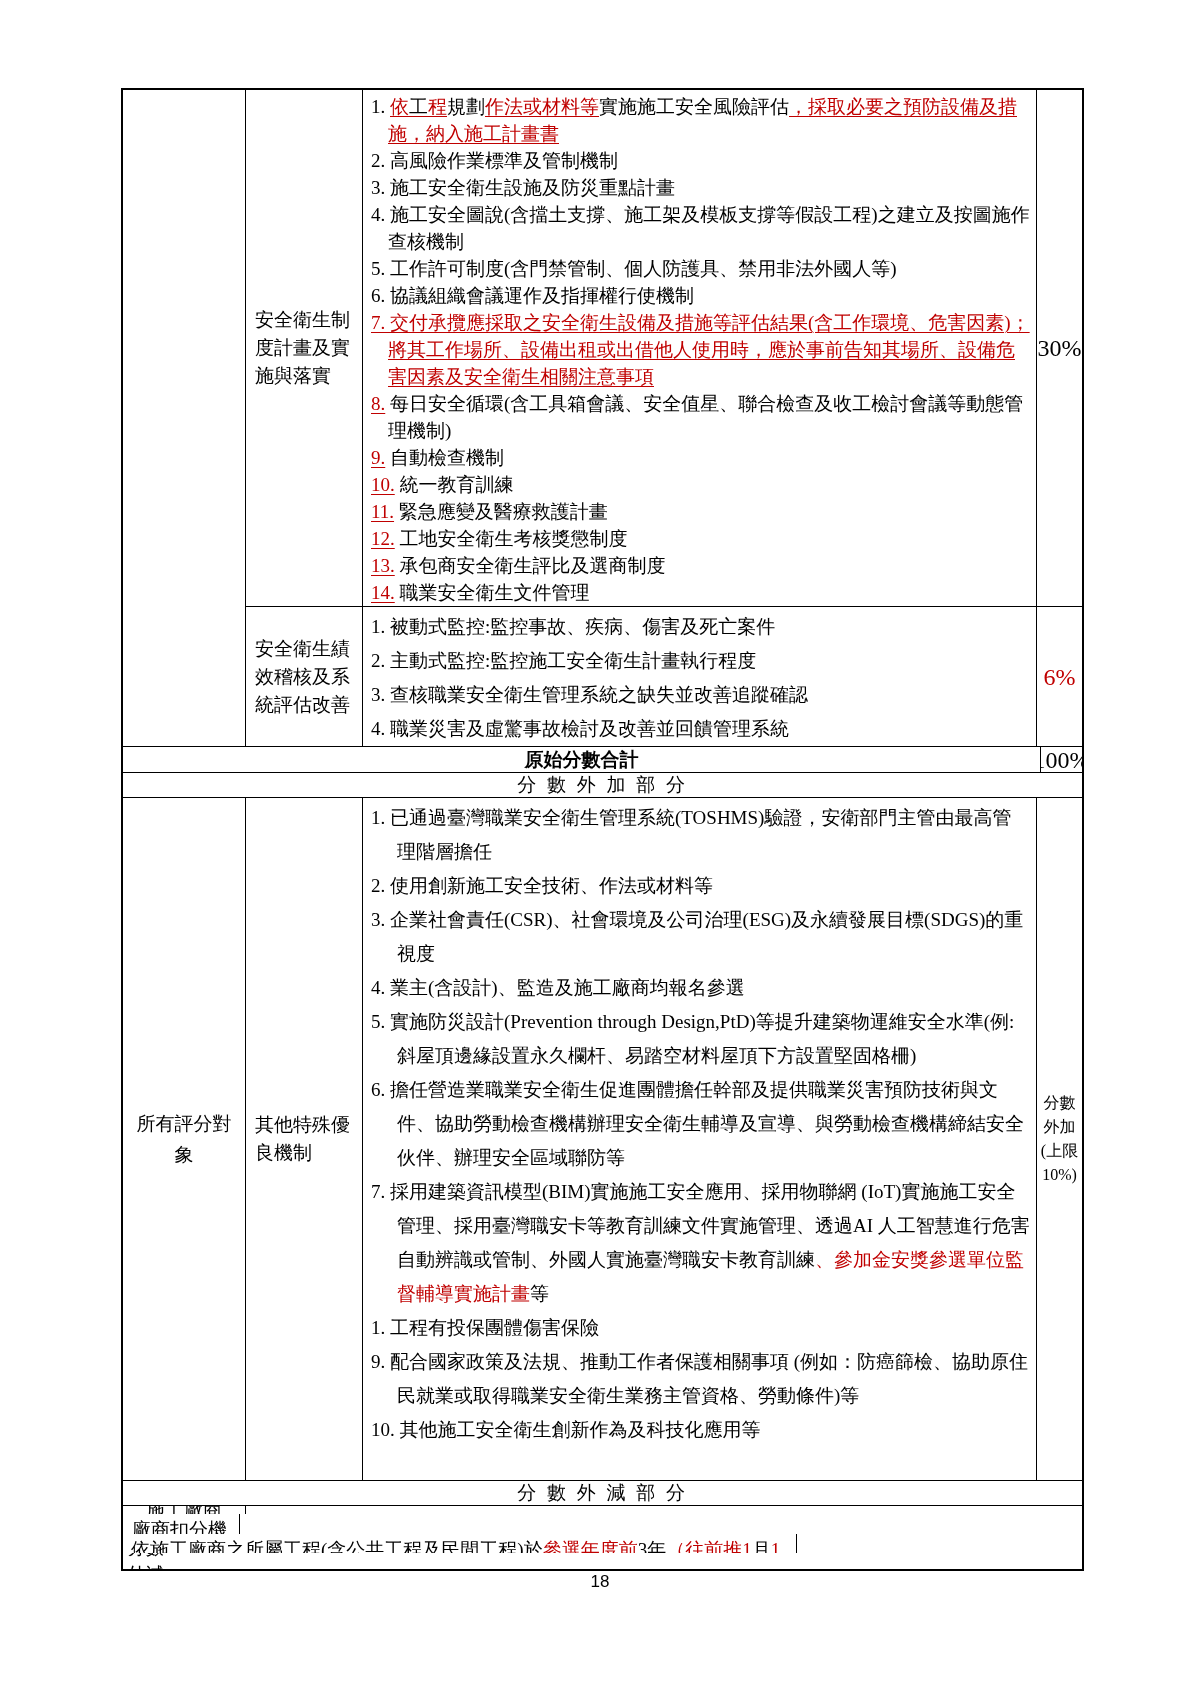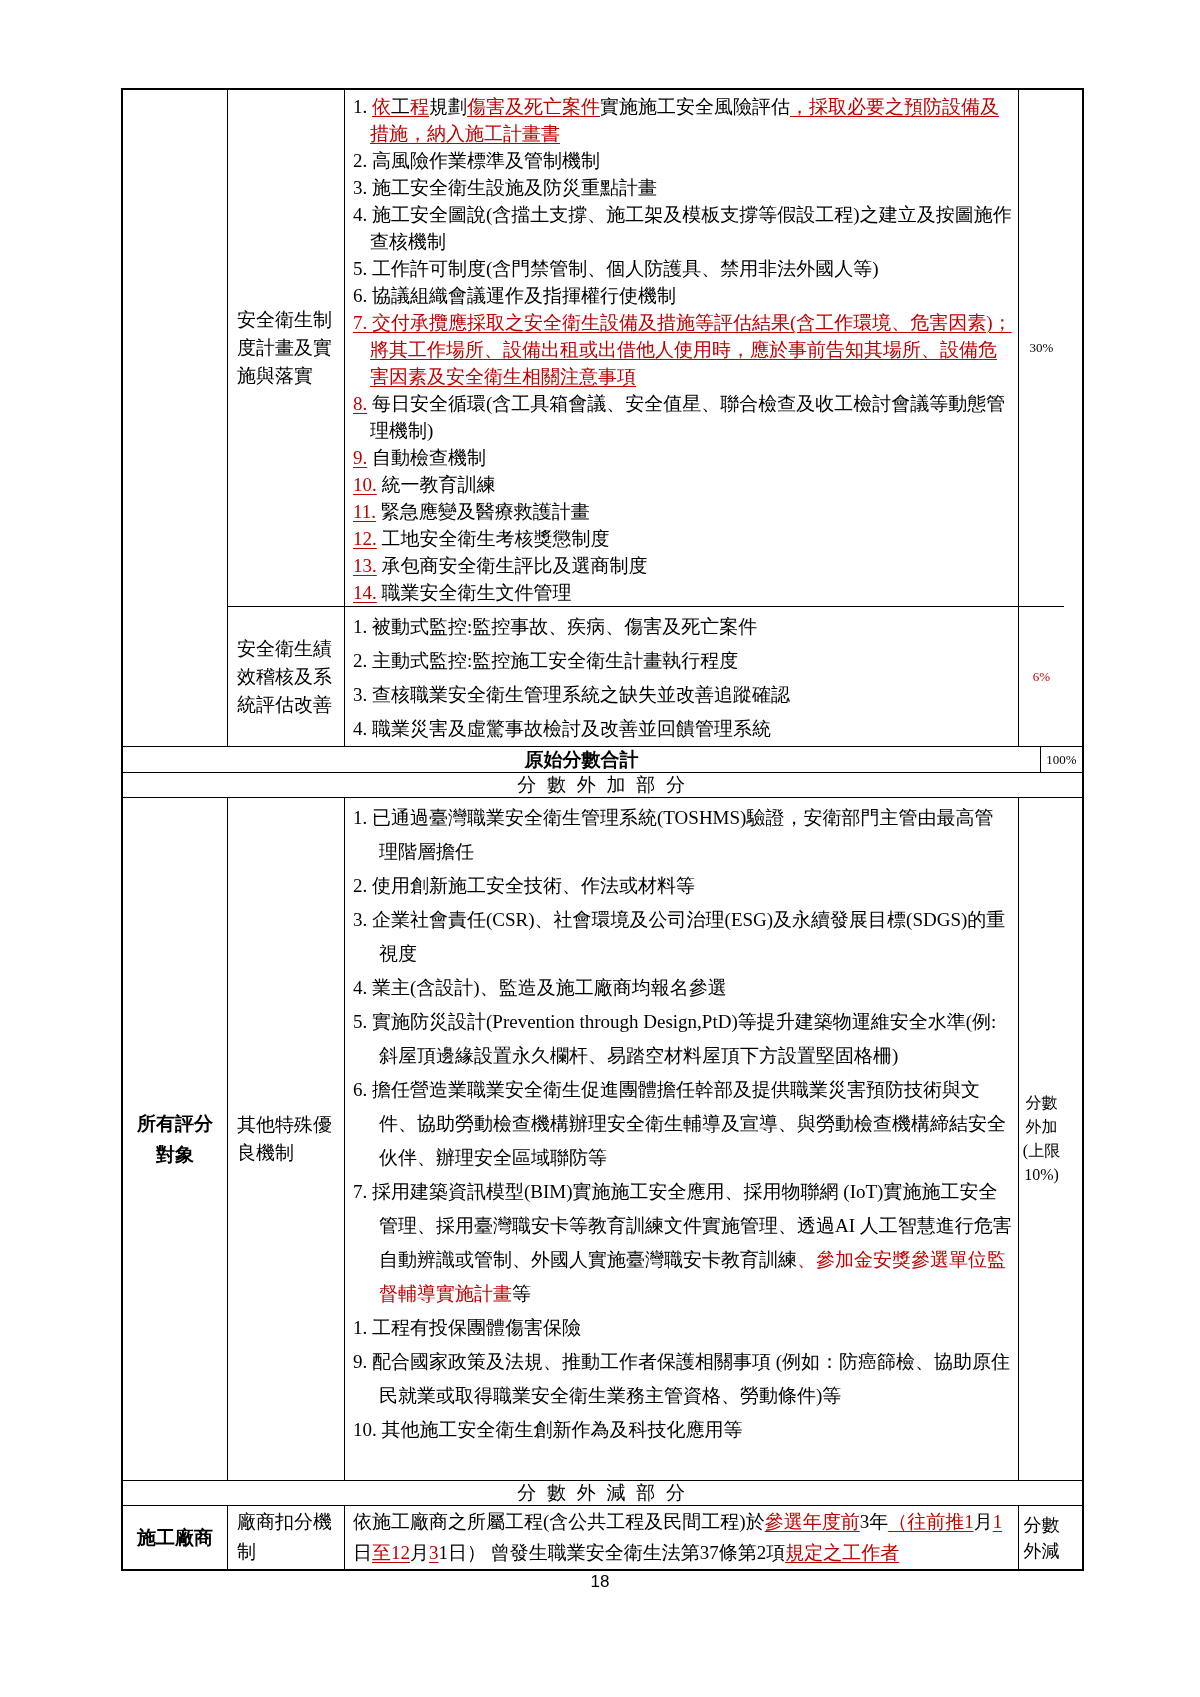--- a/index.html
+++ b/index.html
@@ -6,30 +6,30 @@
   html,body { background:#ffffff; }
   body {
     width:1200px; height:1697px; position:relative;
     font-family:"Liberation Serif","DejaVu Serif",serif;
     color:#000; font-size:19px;
   }
   .page { position:absolute; inset:0; background:#fff; }
 
   .table { position:absolute; left:121px; top:88px; width:963px; border:2px solid #000; }
   .trow { display:flex; border-bottom:1px solid #000; }
-  .trow:last-child { border-bottom:none; }
+  .trow:last-child { border-bottom:none;flex-direction:column; }
   .c { border-right:1px solid #000; overflow:hidden; }
   .c:last-child { border-right:none; }
 
-  .c1 { width:105px; display:flex; align-items:center; justify-content:center;
-        text-align:center; padding:0 10px; line-height:31px;font-weight:bold; }
+  .c1 { width:123px; display:flex; align-items:center; justify-content:center;
+        text-align:center; padding:0 10px; line-height:31px; }
   .c2 { width:117px; display:flex; align-items:center; padding:0 6px 0 9px; line-height:28px; }
   .c3 { width:674px; padding:3px 6px 0 8px; }
   .c4 { width:45px; display:flex; align-items:center; justify-content:center;
-        text-align:center; white-space:pre-line; font-size:13px; line-height:24px; }
+        text-align:center; white-space:pre-line; font-size:24px; line-height:24px; }
 
   .rstack { display:flex; flex-direction:column; width:836px; }
   .sub { display:flex; border-bottom:1px solid #000; }
   .sub:last-child { border-bottom:none; }
 
   .block-top { height:657px; }
   .sub-r1 { height:517px; }
   .sub-r2 { height:140px; }
   .row-subtotal { height:26px; }
   .row-sec { height:25px; }
@@ -65,21 +65,21 @@
 
     <div class="trow block-top">
       <div class="c c1"></div>
       <div class="rstack">
 
         <div class="sub sub-r1">
           <div class="c c2">
             <div>安全衛生制度計畫及實施與落實</div>
           </div>
           <div class="c c3">
-              <div class="li"><span class="">1. </span><span class="red ul">依</span><span class="ul rul">工</span><span class="red ul">程</span><span class="">規劃</span><span class="red ul">傷害及死亡案件</span><span class="">實施施工安全風險評估</span><span class="red ul">，採取必要之預防設備及措施，納入施工計畫書</span></div>
+              <div class="li"><span class="">1. </span><span class="red ul">依</span><span class="ul rul">工</span><span class="red ul">程</span><span class="">規劃</span><span class="red ul">作法或材料等</span><span class="">實施施工安全風險評估</span><span class="red ul">，採取必要之預防設備及措施，納入施工計畫書</span></div>
               <div class="li"><span class="">2. 高風險作業標準及管制機制</span></div>
               <div class="li"><span class="">3. 施工安全衛生設施及防災重點計畫</span></div>
               <div class="li"><span class="">4. 施工安全圖說(含擋土支撐、施工架及模板支撐等假設工程)之建立及按圖施作查核機制</span></div>
               <div class="li"><span class="">5. 工作許可制度(含門禁管制、個人防護具、禁用非法外國人等)</span></div>
               <div class="li"><span class="">6. 協議組織會議運作及指揮權行使機制</span></div>
               <div class="li"><span class="red ul">7. 交付承攬應採取之安全衛生設備及措施等評估結果(含工作環境、危害因素)；將其工作場所、設備出租或出借他人使用時，應於事前告知其場所、設備危害因素及安全衛生相關注意事項</span></div>
               <div class="li"><span class="red ul">8.</span><span class=""> 每日安全循環(含工具箱會議、安全值星、聯合檢查及收工檢討會議等動態管理機制)</span></div>
               <div class="li"><span class="red ul">9.</span><span class=""> 自動檢查機制</span></div>
               <div class="li"><span class="red ul">10.</span><span class=""> 統一教育訓練</span></div>
               <div class="li"><span class="red ul">11.</span><span class=""> 緊急應變及醫療救護計畫</span></div>

